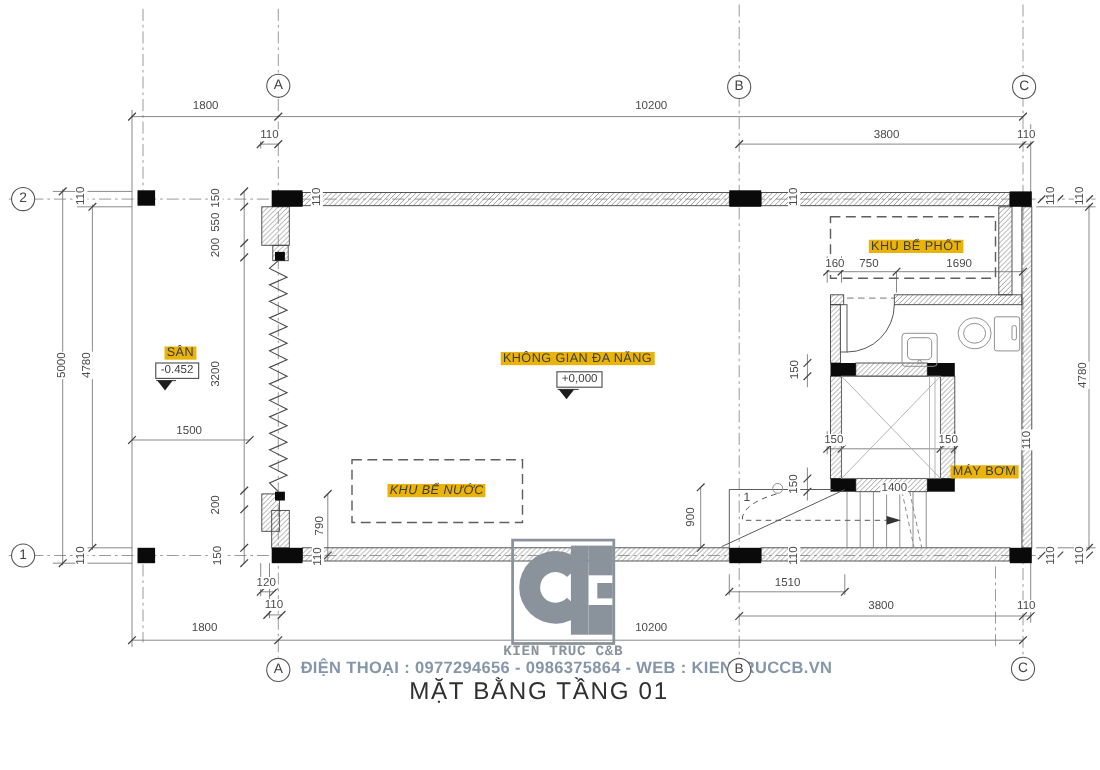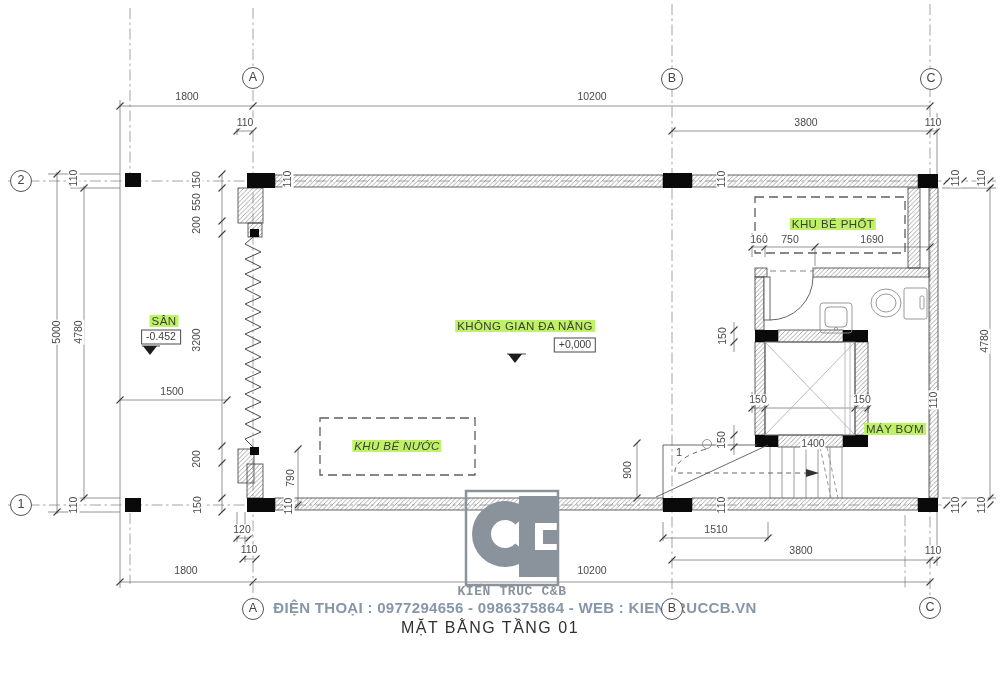--- a/index.html
+++ b/index.html
@@ -4,29 +4,29 @@
 <style>
   html,body{margin:0;padding:0;background:#fff;}
   #canvas{position:relative;width:1000px;height:700px;background:#ffffff;overflow:hidden;
           font-family:"Liberation Sans",sans-serif;}
   #plan-svg{position:absolute;left:0;top:0;z-index:1;}
   #labels{position:absolute;left:0;top:0;width:1000px;height:700px;z-index:3;}
   .lbl{position:absolute;transform:translate(-50%,-50%);white-space:nowrap;
        font-family:"Liberation Sans",sans-serif;color:#4a4a4a;line-height:1.05;}
   .lbl.rot{transform:translate(-50%,-50%) rotate(-90deg);}
   .dim{font-size:10.5px;background:#fff;padding:0 1px;}
-  .room{font-size:11.5px;letter-spacing:.4px;color:#3c3c3c;background:#bef264;padding:0 2px;}
+  .room{font-size:11.5px;letter-spacing:.4px;color:#3c3c3c;background:#eab308;padding:0 2px;}
   .levelbox{font-size:10.5px;border:1px solid #4a4a4a;background:#fff;padding:1px 4px;color:#3c3c3c;}
   .stairnum{font-size:11px;color:#4a4a4a;}
   .bubble{width:22px;height:22px;border:1.6px solid #555;border-radius:50%;background:#fff;
           display:flex;align-items:center;justify-content:center;font-size:12.5px;color:#444;
           box-sizing:border-box;z-index:2;}
   .brand{font-weight:bold;font-size:13px;color:#8a939b;letter-spacing:.6px;font-family:Liberation Mono, monospace;}
   .contact{font-weight:bold;font-size:15px;color:#8696a9;letter-spacing:.3px;}
-  .title{font-size:16px;color:#303030;letter-spacing:1.5px;}
+  .title{font-size:22px;color:#303030;letter-spacing:1.5px;}
   .subtitle{font-size:14.5px;color:#3f3f3f;letter-spacing:.5px;}
 </style>
 </head>
 <body>
 
 <div id="canvas">
   <svg id="plan-svg" width="1000" height="700" viewBox="0 0 1000 700">
     <defs>
       <pattern id="hat" width="4.5" height="4.5" patternUnits="userSpaceOnUse">
         <path d="M0,4.5 L4.5,0" stroke="#8b8b8b" stroke-width="0.75"></path>
@@ -213,21 +213,21 @@
   <div id="labels">
       <div class="lbl brand" style="left: 512px; top: 592px;">KIẾN TRÚC C&amp;B</div>
       <div class="lbl contact" style="left: 515px; top: 608px;">ĐIỆN THOẠI : 0977294656 - 0986375864 - WEB : KIENTRUCCB.VN</div>
       <div class="lbl title" style="left: 490px; top: 628px;">MẶT BẰNG TẦNG 01</div>
       <div class="lbl room" style="left: 525px; top: 326px;">KHÔNG GIAN ĐA NĂNG</div>
       <div class="lbl room" style="left: 397px; top: 446px; font-style: italic;">KHU BỂ NƯỚC</div>
       <div class="lbl room" style="left: 833px; top: 224px;">KHU BỂ PHỐT</div>
       <div class="lbl room" style="left: 895px; top: 429px;">MÁY BƠM</div>
       <div class="lbl room" style="left: 164px; top: 321px;">SÂN</div>
       <div class="lbl levelbox" style="left: 161px; top: 337px;">-0.452</div>
-      <div class="lbl levelbox" style="left: 527px; top: 345px; margin-left: 48px;">+0,000</div>
+      <div class="lbl levelbox" style="left: 527px; top: 345px;">+0,000</div>
       <div class="lbl stairnum" style="left: 679px; top: 453px;">1</div>
       <div class="lbl dim" style="left: 187px; top: 97px;">1800</div>
       <div class="lbl dim" style="left: 245px; top: 123px;">110</div>
       <div class="lbl dim" style="left: 592px; top: 97px;">10200</div>
       <div class="lbl dim" style="left: 806px; top: 123px;">3800</div>
       <div class="lbl dim" style="left: 933px; top: 123px;">110</div>
       <div class="lbl dim rot" style="left: 57px; top: 332px;">5000</div>
       <div class="lbl dim rot" style="left: 79px; top: 332px;">4780</div>
       <div class="lbl dim rot" style="left: 74px; top: 178px;">110</div>
       <div class="lbl dim rot" style="left: 74px; top: 505px;">110</div>

